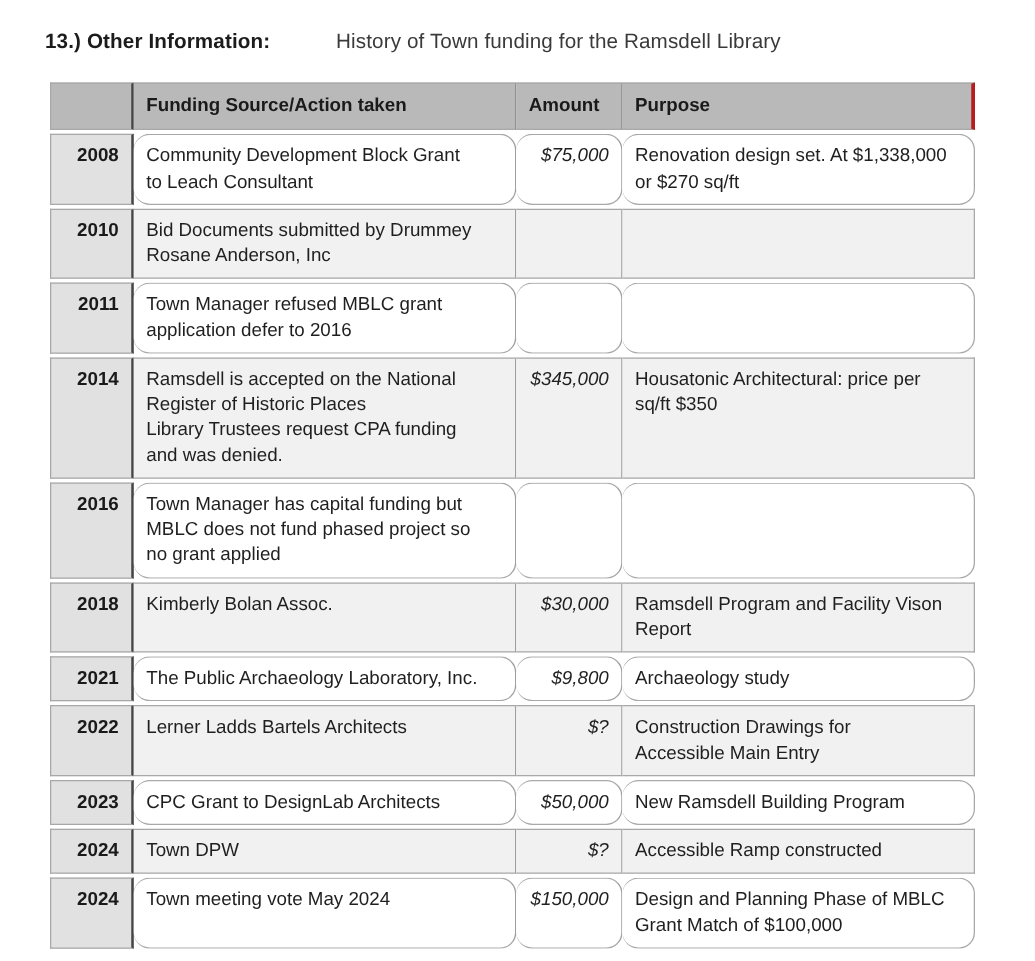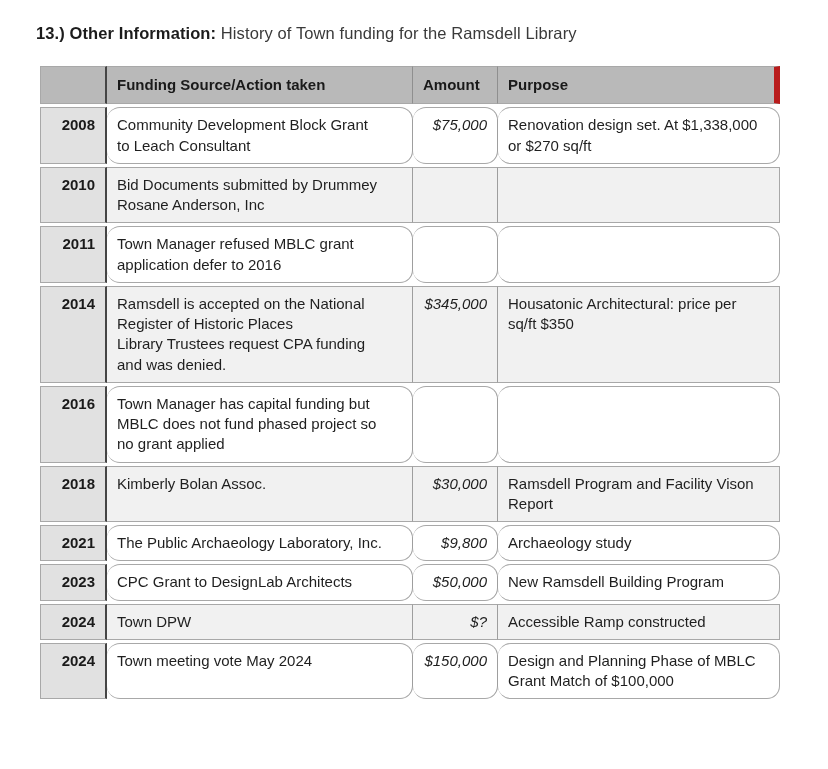--- a/index.html
+++ b/index.html
@@ -12,21 +12,21 @@
     padding: 24px 26px 0 34px;
     overflow: hidden;
   }
   .page-title {
     font-size: 16.5px;
     margin: 0 0 20px 2px;
     letter-spacing: 0.1px;
     color: #2a2a2a;
   }
   .page-title .t-bold { font-weight: bold; color: #1c1c1c; }
-  .page-title .t-rest { font-weight: normal; color: #3a3a3a; }
+  .page-title .t-rest { font-weight: normal; color: #3a3a3a; margin-left: 48px; }
 
   table.funding-table {
     border-collapse: separate;
     border-spacing: 0 3px;
     margin-left: 6px;
     width: 740px;
     table-layout: fixed;
     font-size: 15px;
     line-height: 1.35;
   }
@@ -47,21 +47,21 @@
   thead th {
     background: #b9b9b9;
     font-weight: bold;
     color: #1a1a1a;
     padding-top: 8px;
     padding-bottom: 8px;
   }
   thead th.h-year  { border-left: 1px solid #a8a8a8; border-right: 2px solid #454545; }
   thead th.h-source{ border-right: 1px solid #8f8f8f; }
   thead th.h-amount{ border-right: 1px solid #8f8f8f; }
-  thead th.h-purpose{ border-right: 6px solid #b91c1c; }
+  thead th.h-purpose{ border-right: 3px solid #b91c1c; }
 
   
   td.year {
     background: #e1e1e1;
     font-weight: bold;
     text-align: right;
     border-left: 1px solid #a8a8a8;
     border-right: 2px solid #454545;
     color: #1a1a1a;
     margin-left: 48px;
@@ -140,20 +140,27 @@
       <td class="amount">$30,000</td>
       <td class="purpose">Ramsdell Program and Facility Vison
 Report</td>
     </tr>
     <tr class="plain">
       <td class="year">2021</td>
       <td class="source">The Public Archaeology Laboratory, Inc.</td>
       <td class="amount">$9,800</td>
       <td class="purpose">Archaeology study</td>
     </tr>
+    <tr class="striped">
+      <td class="year">2022</td>
+      <td class="source">Lerner Ladds Bartels Architects</td>
+      <td class="amount">$?</td>
+      <td class="purpose">Construction Drawings for
+Accessible Main Entry</td>
+    </tr>
     <tr class="plain">
       <td class="year">2023</td>
       <td class="source">CPC Grant to DesignLab Architects</td>
       <td class="amount">$50,000</td>
       <td class="purpose">New Ramsdell Building Program</td>
     </tr>
     <tr class="striped">
       <td class="year">2024</td>
       <td class="source">Town DPW</td>
       <td class="amount">$?</td>

